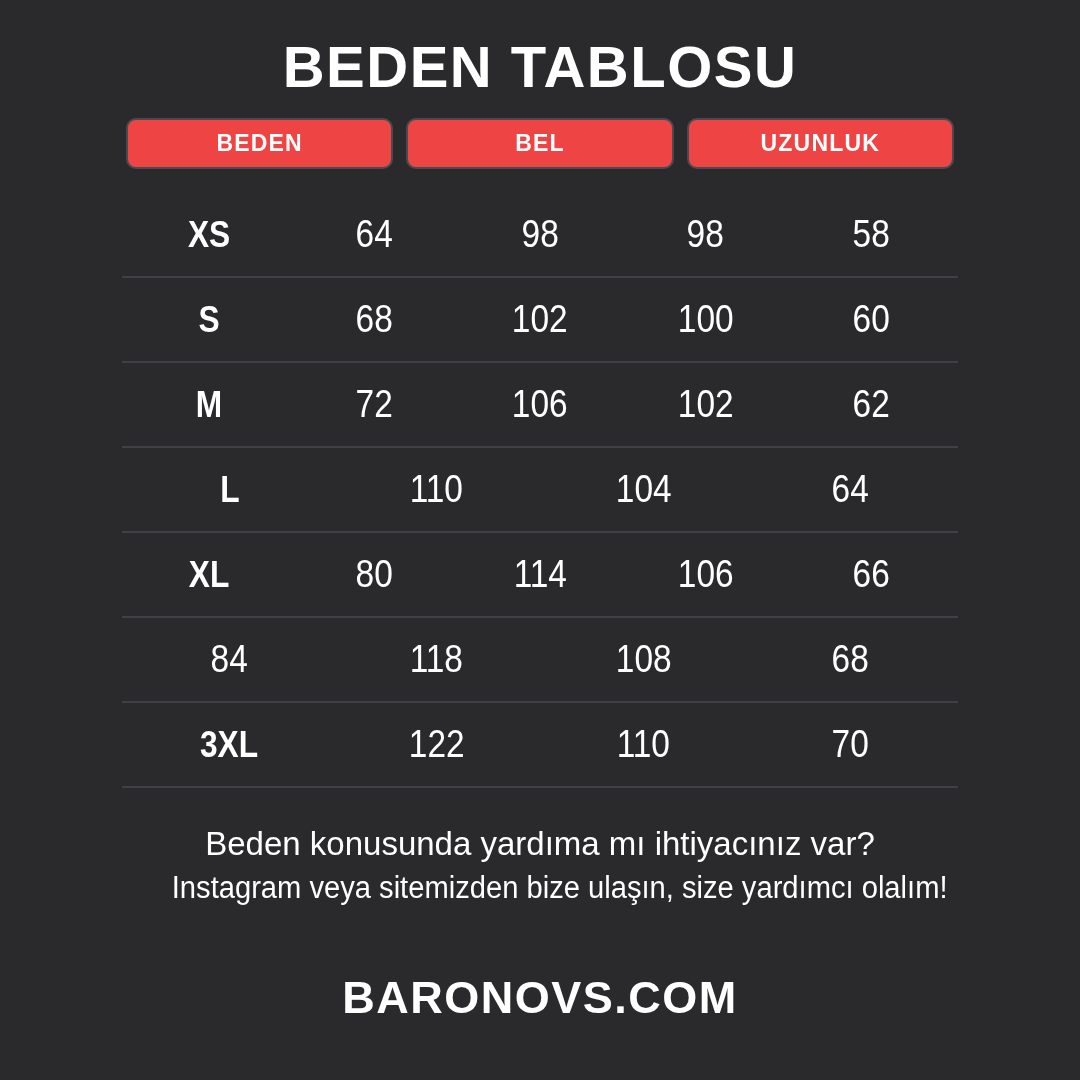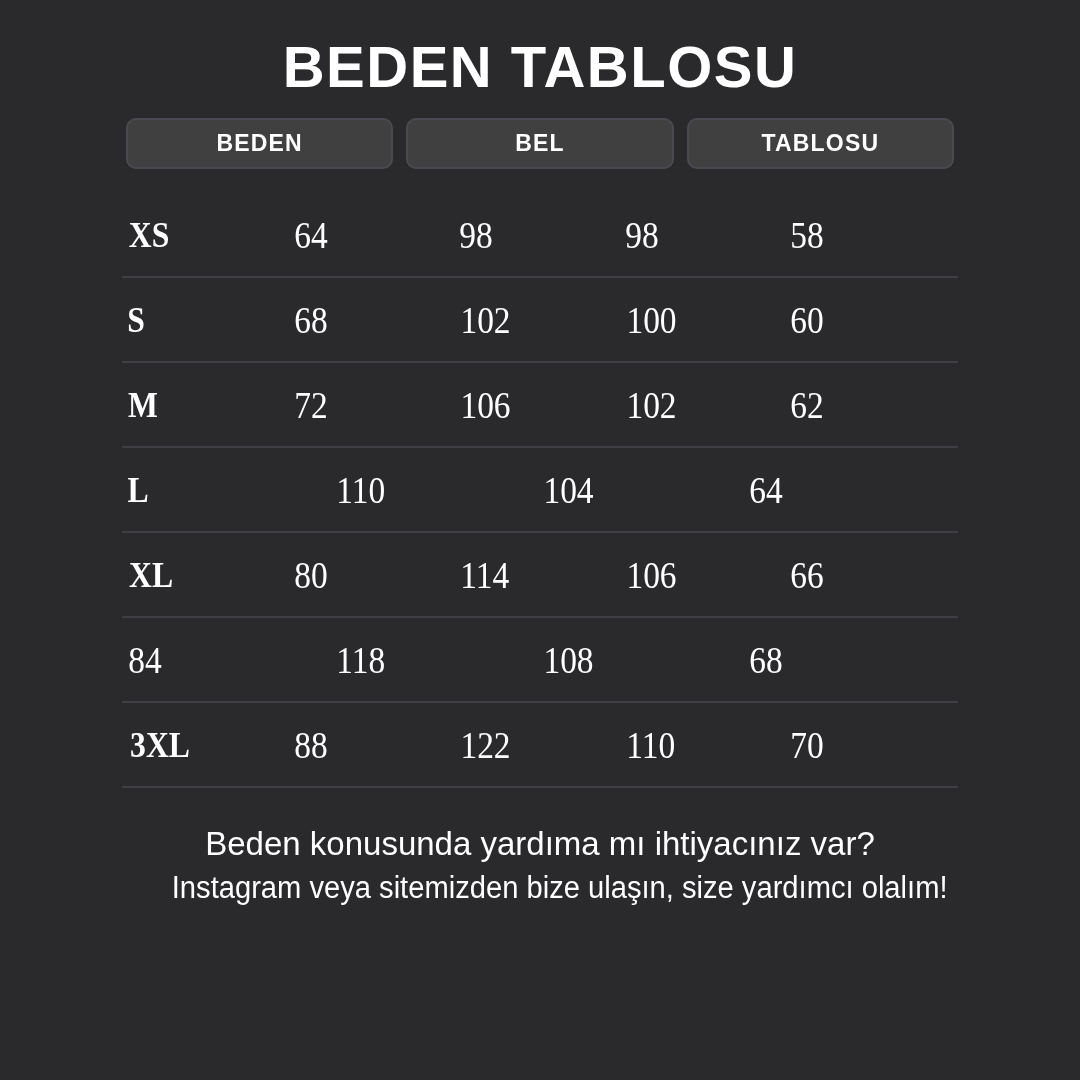--- a/index.html
+++ b/index.html
@@ -23,21 +23,21 @@
   }
   .pills {
     display: flex;
     gap: 13px;
     margin: 18px 32px 0 32px;
   }
   .pill {
     flex: 1;
     height: 51px;
     box-sizing: border-box;
-    background: #404040;
+    background: #ef4444;
     border: 2px solid #4a4a52;
     border-radius: 10px;
     display: flex;
     align-items: center;
     justify-content: center;
     font-size: 23px;
     font-weight: 700;
     letter-spacing: 1.2px;
   }
   .tbl {
@@ -46,24 +46,23 @@
   .row {
     display: flex;
     align-items: center;
     height: 85px;
     box-sizing: border-box;
     border-bottom: 2px solid #3f3f46;
     padding: 0 4px;
   }
   .cell {
     flex: 1;
-    text-align: left;
+    text-align: center;
     font-size: 38px;
     font-weight: 400;
-    font-family: Liberation Serif, serif;
   }
   .cell.size { font-weight: 700; font-size: 36px; }
   .num { display: inline-block; transform: scaleX(0.88); }
   .help1 {
     margin-top: 36px;
     text-align: center;
     font-size: 33px;
     line-height: 40px;
   }
   .help2 {
@@ -90,21 +89,21 @@
   <div class="title">BEDEN TABLOSU</div>
 
   <div class="pills">
     <div class="pill">
       <span>BEDEN</span>
     </div>
     <div class="pill">
       <span>BEL</span>
     </div>
     <div class="pill">
-      <span>TABLOSU</span>
+      <span>UZUNLUK</span>
     </div>
   </div>
 
   <div class="tbl">
     <div class="row">
       <div class="cell size"><span class="num">XS</span></div>
       <div class="cell"><span class="num">64</span></div>
       <div class="cell"><span class="num">98</span></div>
       <div class="cell"><span class="num">98</span></div>
       <div class="cell"><span class="num">58</span></div>
@@ -143,26 +142,26 @@
 
     <div class="row">
       <div class="cell"><span class="num">84</span></div>
       <div class="cell"><span class="num">118</span></div>
       <div class="cell"><span class="num">108</span></div>
       <div class="cell"><span class="num">68</span></div>
     </div>
 
     <div class="row">
       <div class="cell size"><span class="num">3XL</span></div>
-      <div class="cell"><span class="num">88</span></div>
       <div class="cell"><span class="num">122</span></div>
       <div class="cell"><span class="num">110</span></div>
       <div class="cell"><span class="num">70</span></div>
     </div>
   </div>
 
   <div class="help1">Beden konusunda yardıma mı ihtiyacınız var?</div>
   <div class="help2">
     <span class="cond">Instagram veya sitemizden bize ulaşın, size yardımcı olalım!</span>
   </div>
 
+  <div class="brand">BARONOVS.COM</div>
 
 </div>
 
 </body></html>

